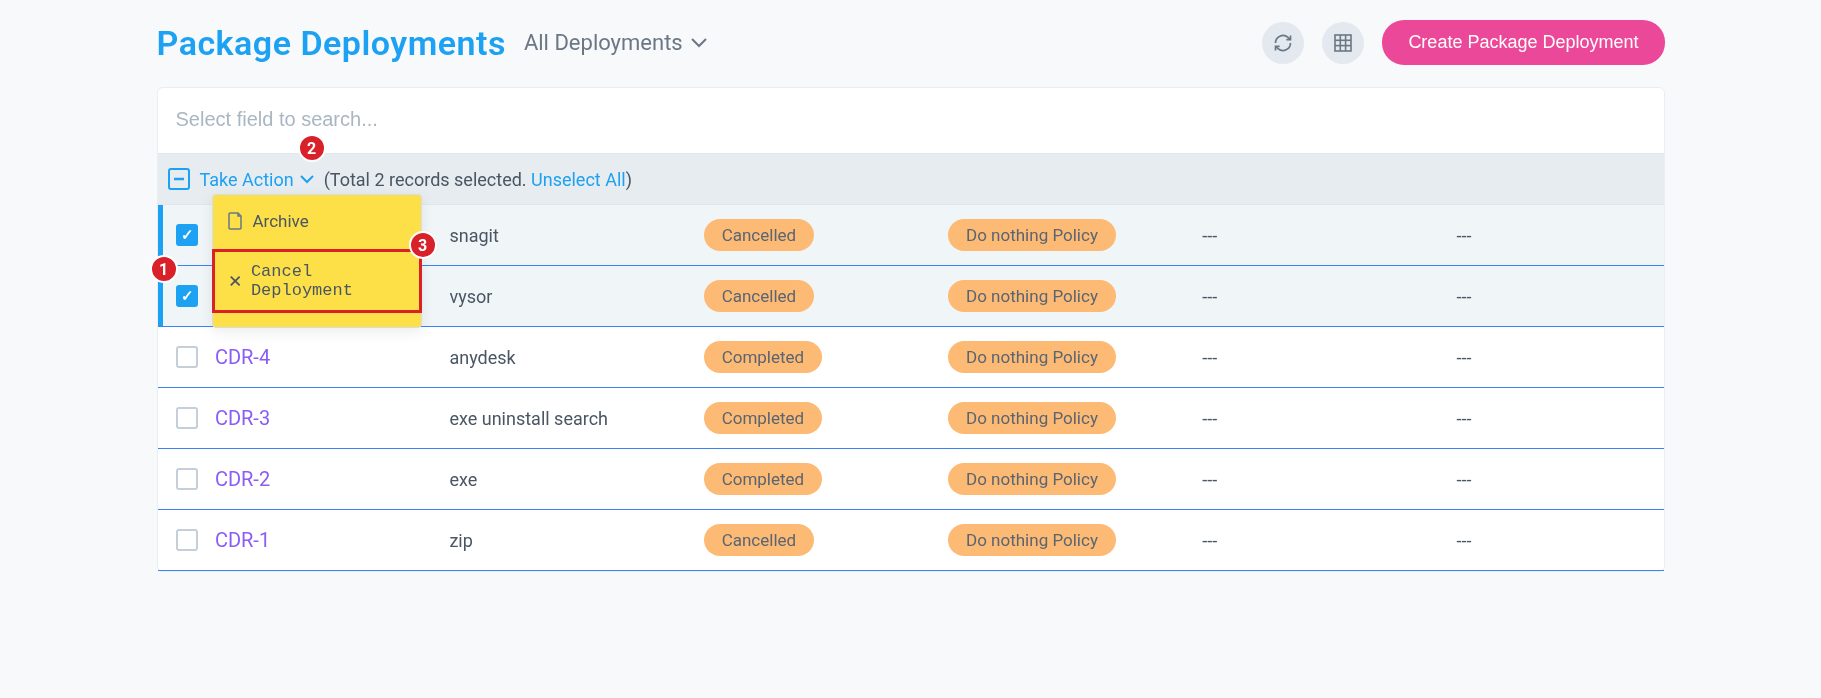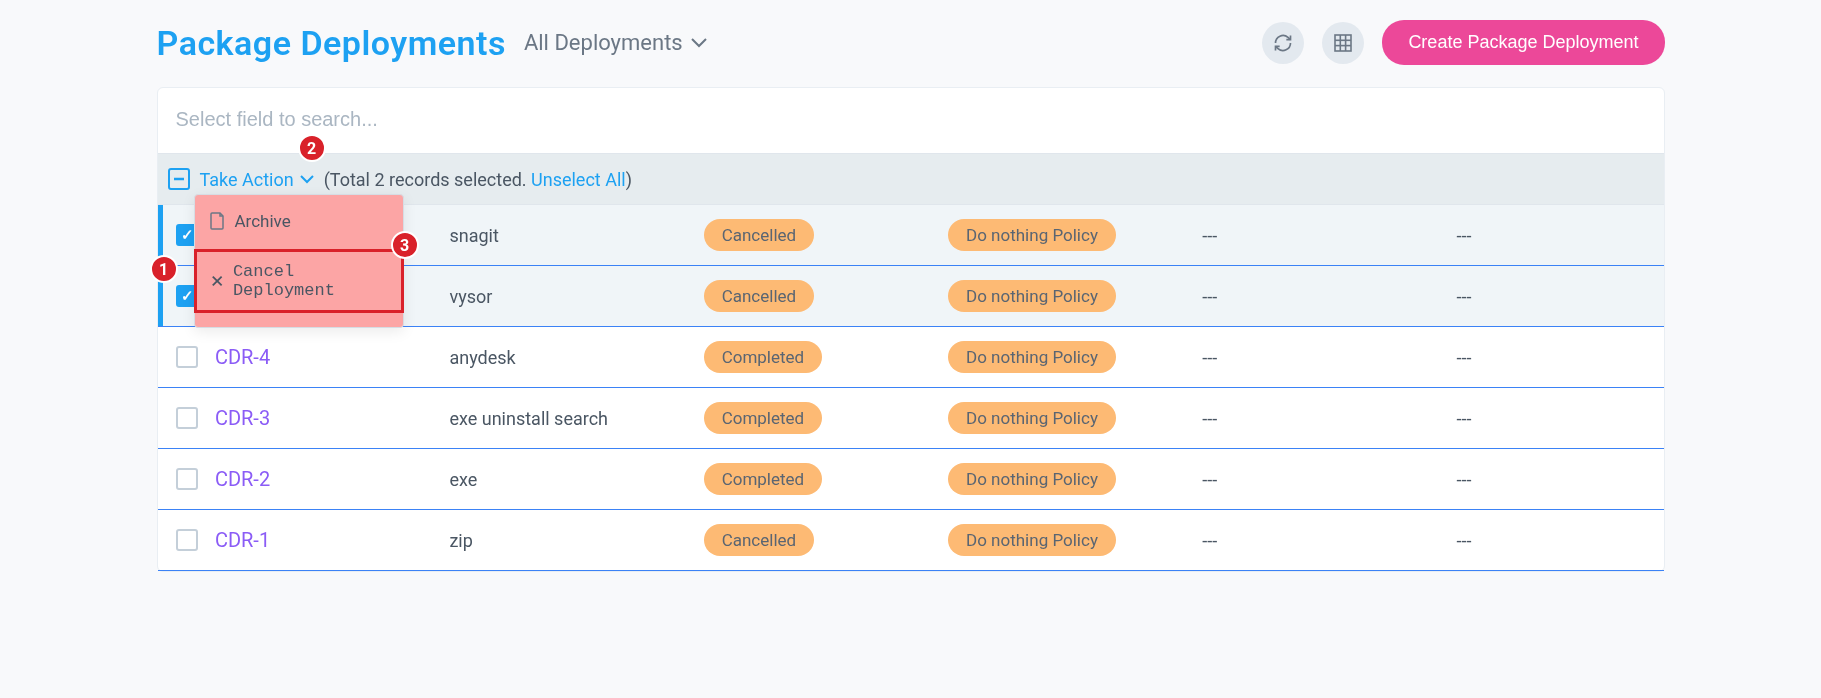--- a/index.html
+++ b/index.html
@@ -95,22 +95,22 @@
     cursor: pointer;
     display: inline-flex;
     align-items: center;
     gap: 6px;
     position: relative;
   }
   .unselect { color: #1DA1F2; cursor: pointer; }
   .dropdown-menu {
     position: absolute;
     top: 40px;
-    left: 36px;
-    background: #fca5a5;
+    left: 54px;
+    background: #fde047;
     border: 1px solid #d6dde4;
     border-radius: 4px;
     box-shadow: 0 4px 14px rgba(0,0,0,0.08);
     z-index: 50;
     width: 210px;
     padding: 6px 0;
   }
   .dropdown-item {
     padding: 10px 14px;
     font-size: 17px;

